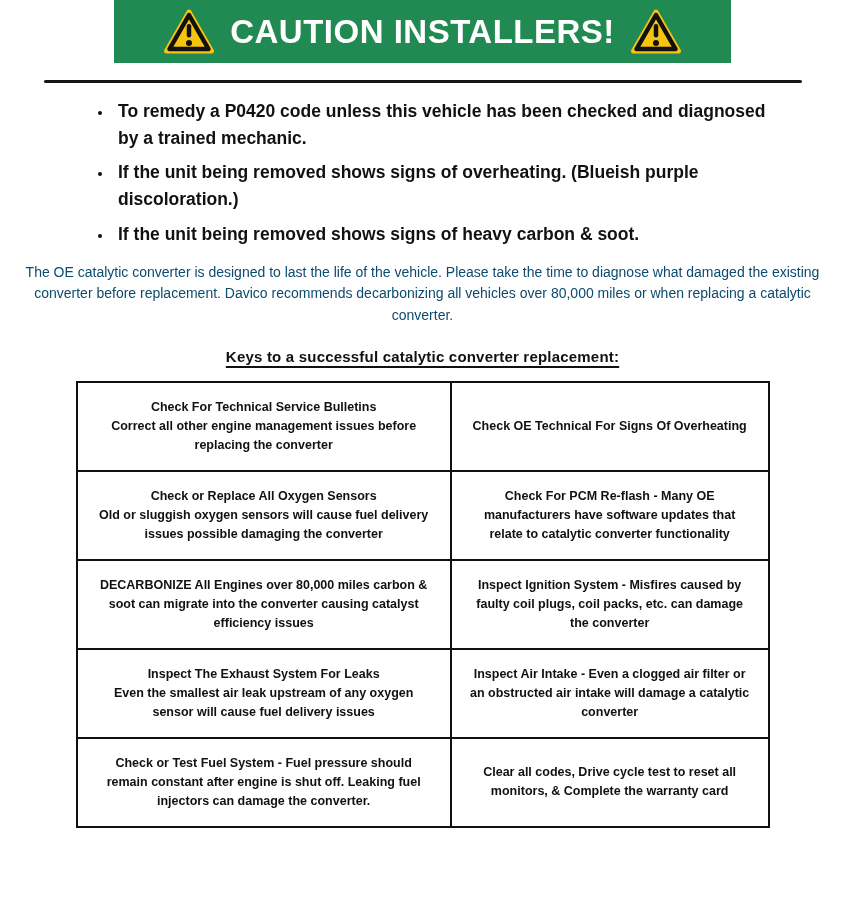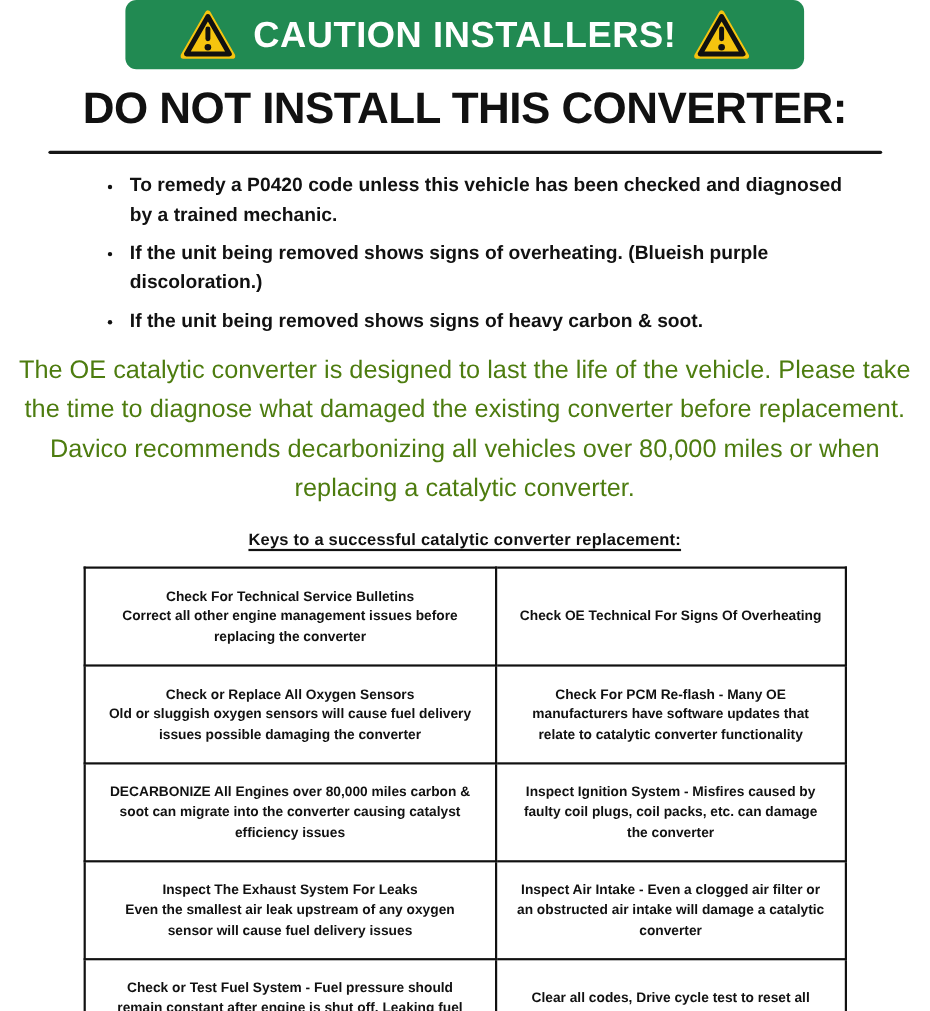--- a/index.html
+++ b/index.html
@@ -17,21 +17,20 @@
   
   .banner {
     width: 617px;
     height: 63px;
     margin: 0 auto;
     background: var(--banner-green, #218a52);
     display: flex;
     align-items: center;
     justify-content: center;
     gap: 16px;
-    border-radius: 10px;
   }
   .banner-text {
     color: var(--banner-text-color, #ffffff);
     font-size: 33px;
     font-weight: 800;
     letter-spacing: 0.5px;
     white-space: nowrap;
   }
   .warn-icon { display: inline-block; line-height: 0; }
   .warn-icon svg { width: 50px; height: 45px; display: block; }
@@ -63,24 +62,24 @@
     list-style: disc outside;
   }
   ul.warning-list li { margin-bottom: 7px; padding-left: 5px; }
   ul.warning-list li::marker { font-size: 0.8em; }
 
   
   p.advisory {
     width: 836px;
     margin: 14px auto 0 auto;
     text-align: center;
-    font-size: 23px;
+    font-size: 14px;
     font-weight: 400;
     line-height: 1.55;
-    color: #4d7c0f;
+    color: #0c4a6e;
   }
 
   
   h2.table-title {
     text-align: center;
     font-size: 15px;
     font-weight: 800;
     margin: 21px 0 0 0;
     text-decoration: underline;
     text-decoration-thickness: 2px;
@@ -127,21 +126,20 @@
     <span class="warn-icon">
       <svg viewBox="0 0 100 90" xmlns="http://www.w3.org/2000/svg">
         <polygon points="50,6 95,84 5,84" fill="#f5c40f" stroke="#f5c40f" stroke-width="10" stroke-linejoin="round"></polygon>
         <polygon points="50,12 89,80 11,80" fill="#f5c40f" stroke="#111111" stroke-width="9" stroke-linejoin="round"></polygon>
         <rect x="45.5" y="30" width="9" height="27" rx="4.5" fill="#111111"></rect>
         <circle cx="50" cy="68" r="6" fill="#111111"></circle>
       </svg>
     </span>
   </header>
 
-  <h1 class="main-heading">DO NOT INSTALL THIS CONVERTER:</h1>
 
   <div class="rule"></div>
 
   <ul class="warning-list">
     <li>To remedy a P0420 code unless this vehicle has been checked and diagnosed by a trained mechanic.</li>
     <li>If the unit being removed shows signs of overheating. (Blueish purple discoloration.)</li>
     <li>If the unit being removed shows signs of heavy carbon &amp; soot.</li>
   </ul>
 
   <p class="advisory">The OE catalytic converter is designed to last the life of the vehicle. Please take the time to diagnose what damaged the existing converter before replacement. Davico recommends decarbonizing all vehicles over 80,000 miles or when replacing a catalytic converter.</p>

